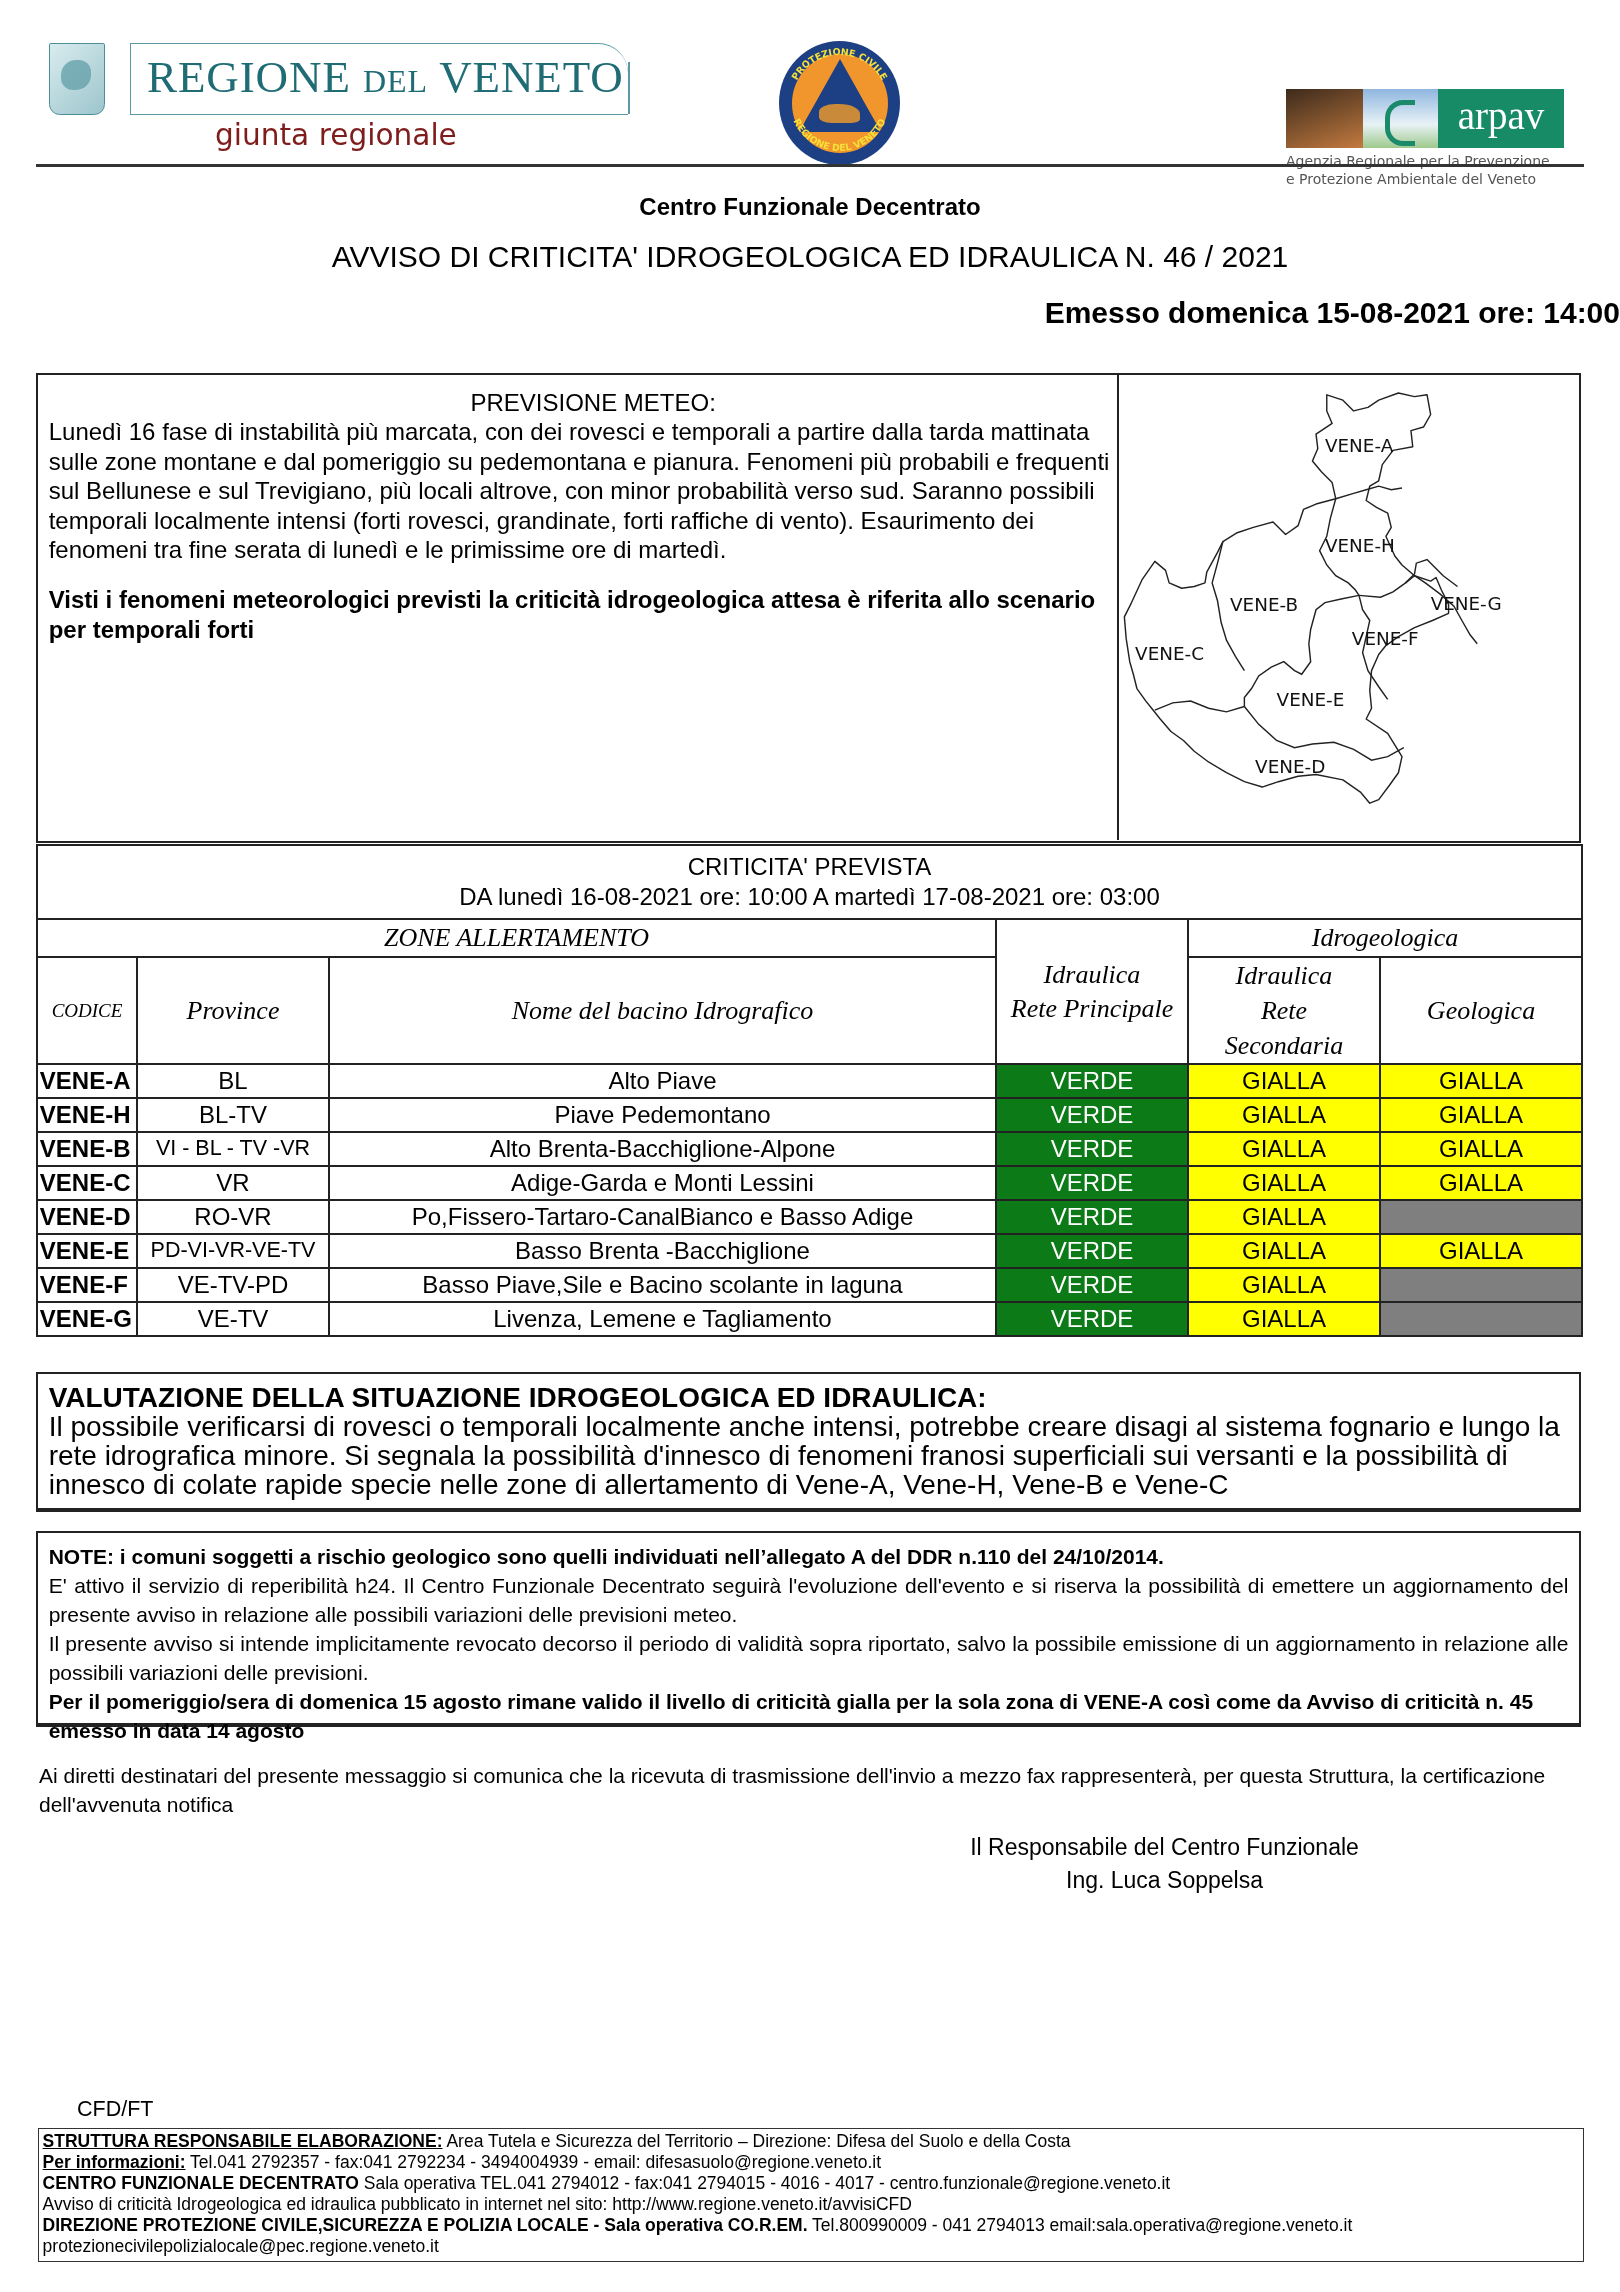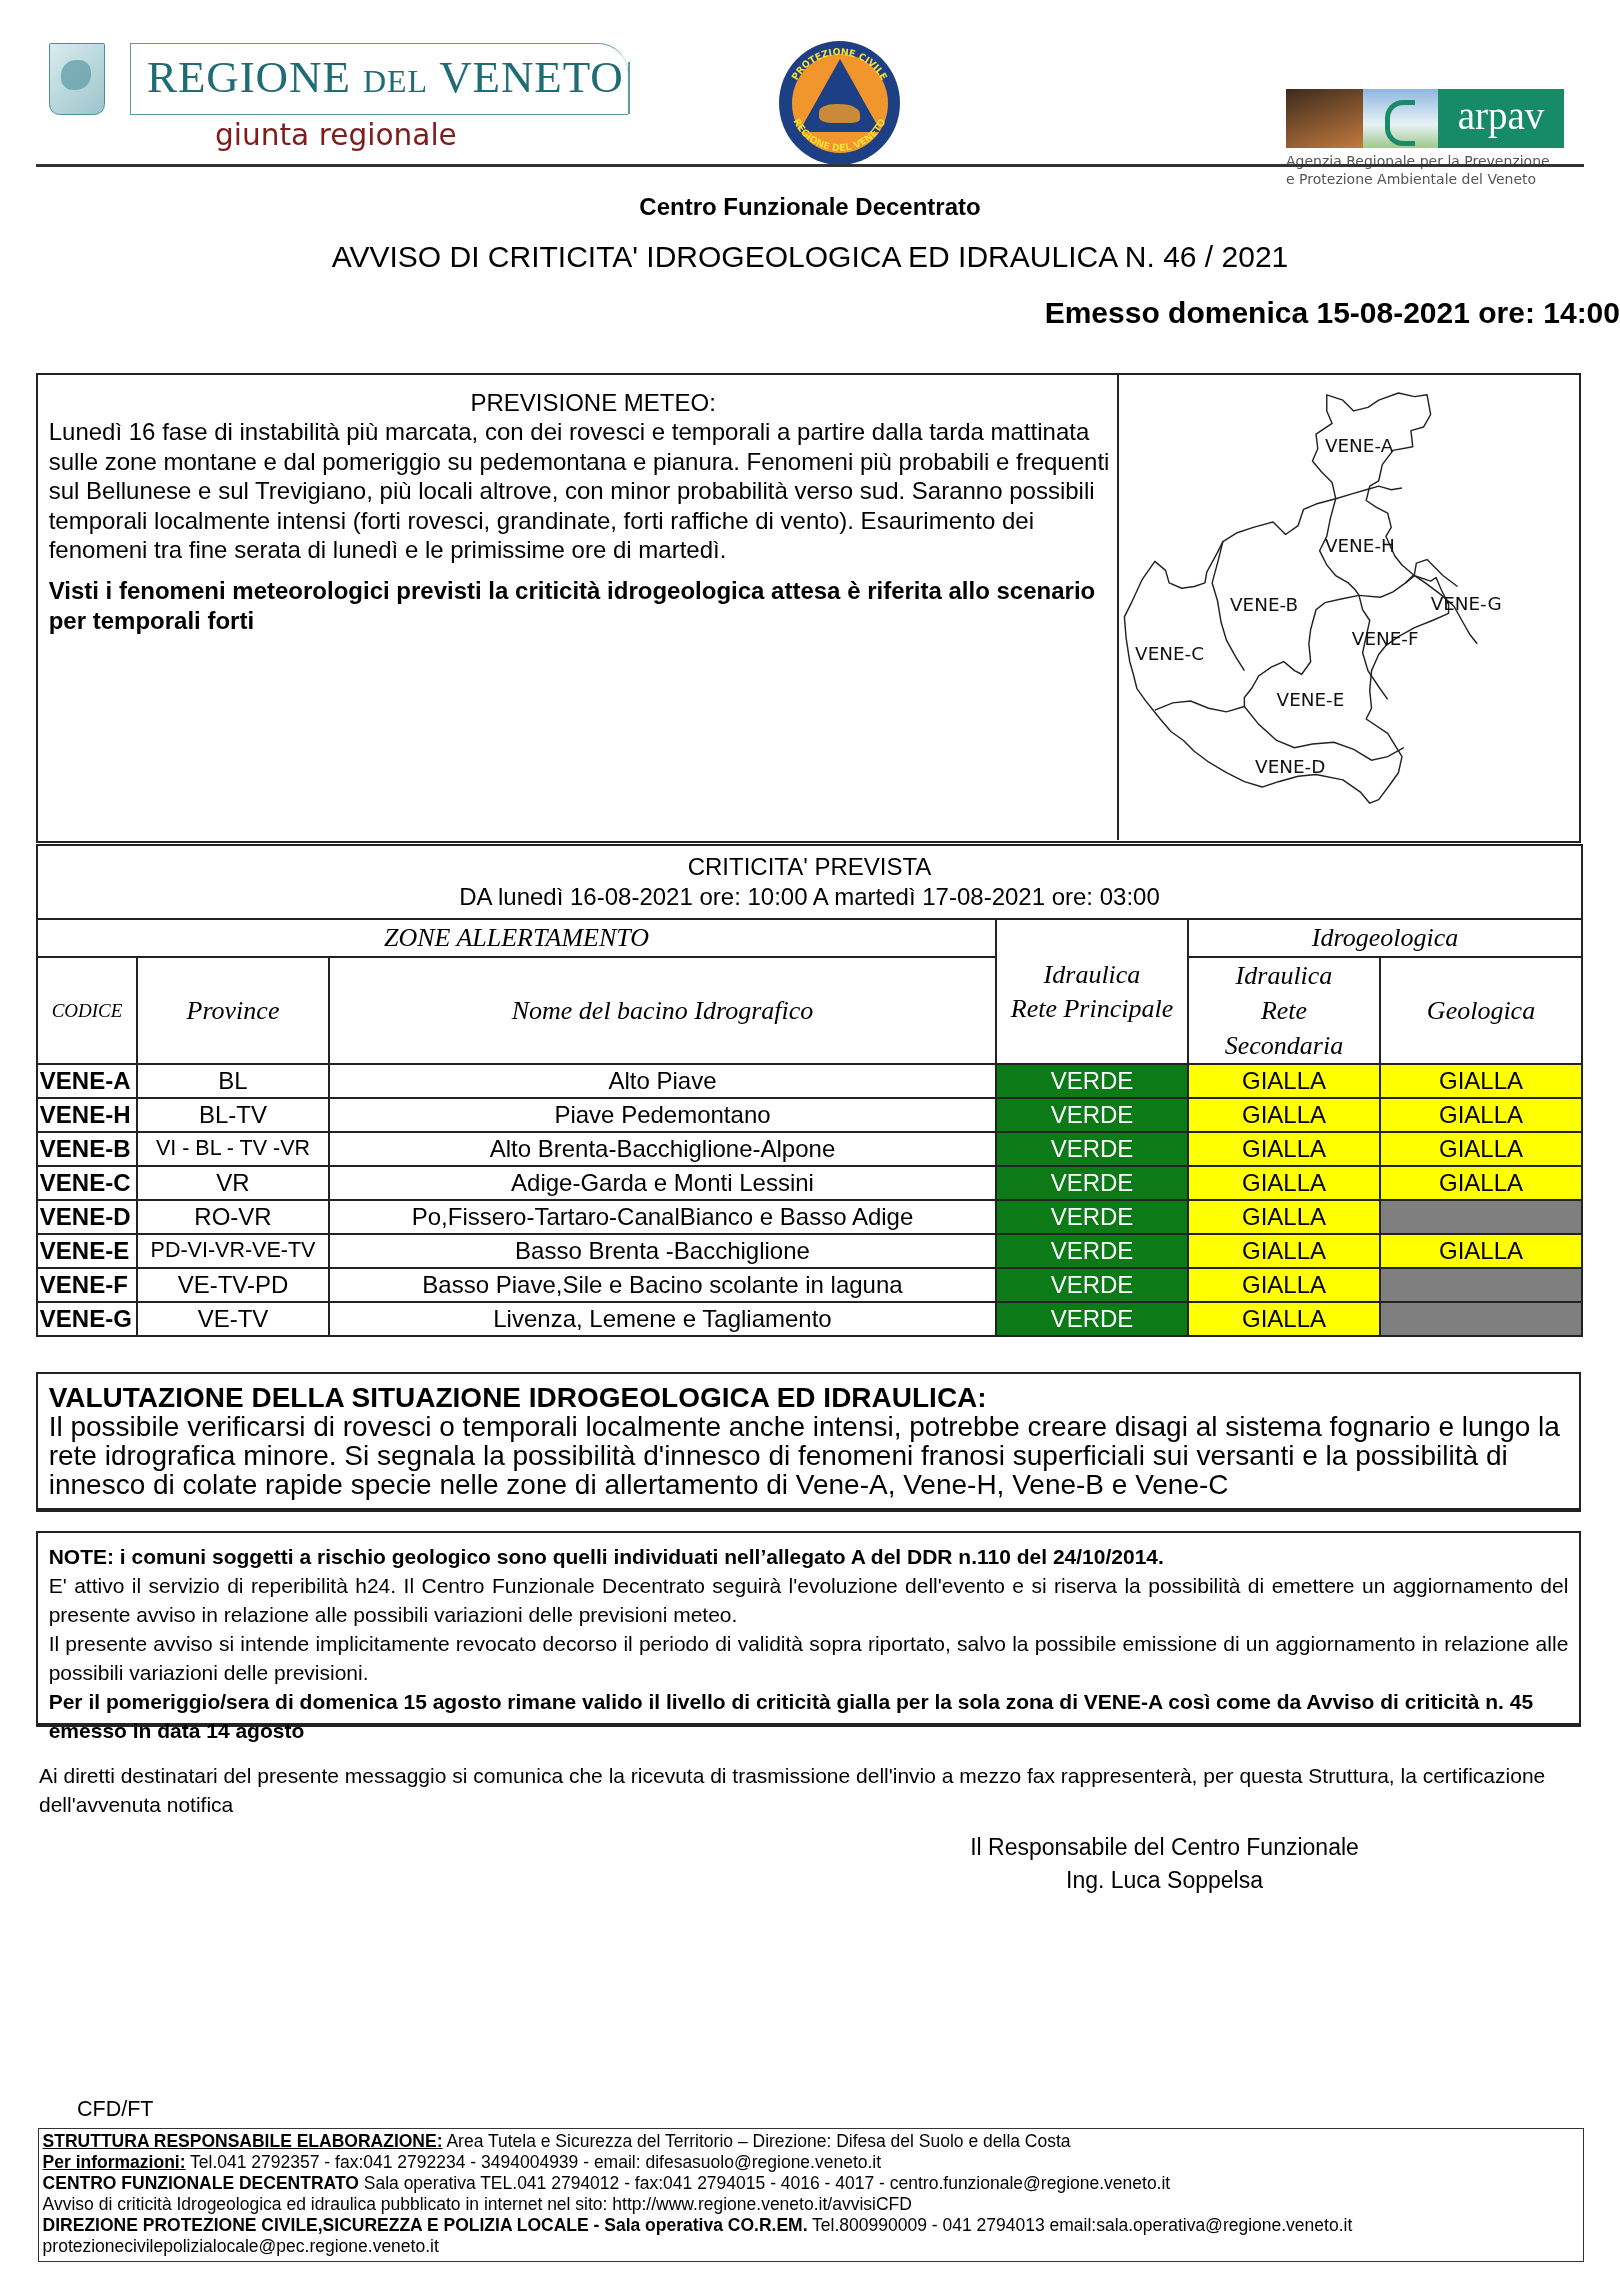--- a/index.html
+++ b/index.html
@@ -33,21 +33,21 @@
   .hdr-rule { left:36px; top:164px; width:1548px; height:2.7px; background:#333; }
 
   .t1 { left:0; width:1620px; top:193px; text-align:center; font-weight:bold; font-size:24px; }
   .t2 { left:0; width:1620px; top:240px; text-align:center; font-size:30px; }
   .t3 { left:0; width:1620px; top:296px; text-align:right; font-weight:bold; font-size:30px; }
 
   
   .meteo-box { left:36px; top:373px; width:1545px; height:470px; border:2.7px solid #222; box-sizing:border-box; }
   .meteo-text { position:absolute; left:10.7px; top:12.5px; width:1089px; font-size:24px; line-height:29.6px; }
   .meteo-text .hd { font-weight:normal;text-align:center; }
-  .meteo-text .scen { font-weight:bold; margin-top:11px; }
+  .meteo-text .scen { font-weight:bold; margin-top:20px; }
   .map-panel { position:absolute; left:1079px; top:0; width:463px; height:465px; border-left:2.7px solid #222; }
   .map-panel svg { position:absolute; left:0; top:0; }
 
   
   .crit { left:36px; top:844px; width:1281px; }
   table.grid { border-collapse:collapse; width:1545px; table-layout:fixed; }
   table.grid td, table.grid th { border:2.7px solid #222; padding:0; text-align:center; vertical-align:middle; }
   .crit-title td { height:72px; font-size:24px; line-height:30px; }
   .ser { font-family:"Liberation Serif", serif; font-style:italic; font-weight:normal; }
   .hz td { font-size:26px; }

